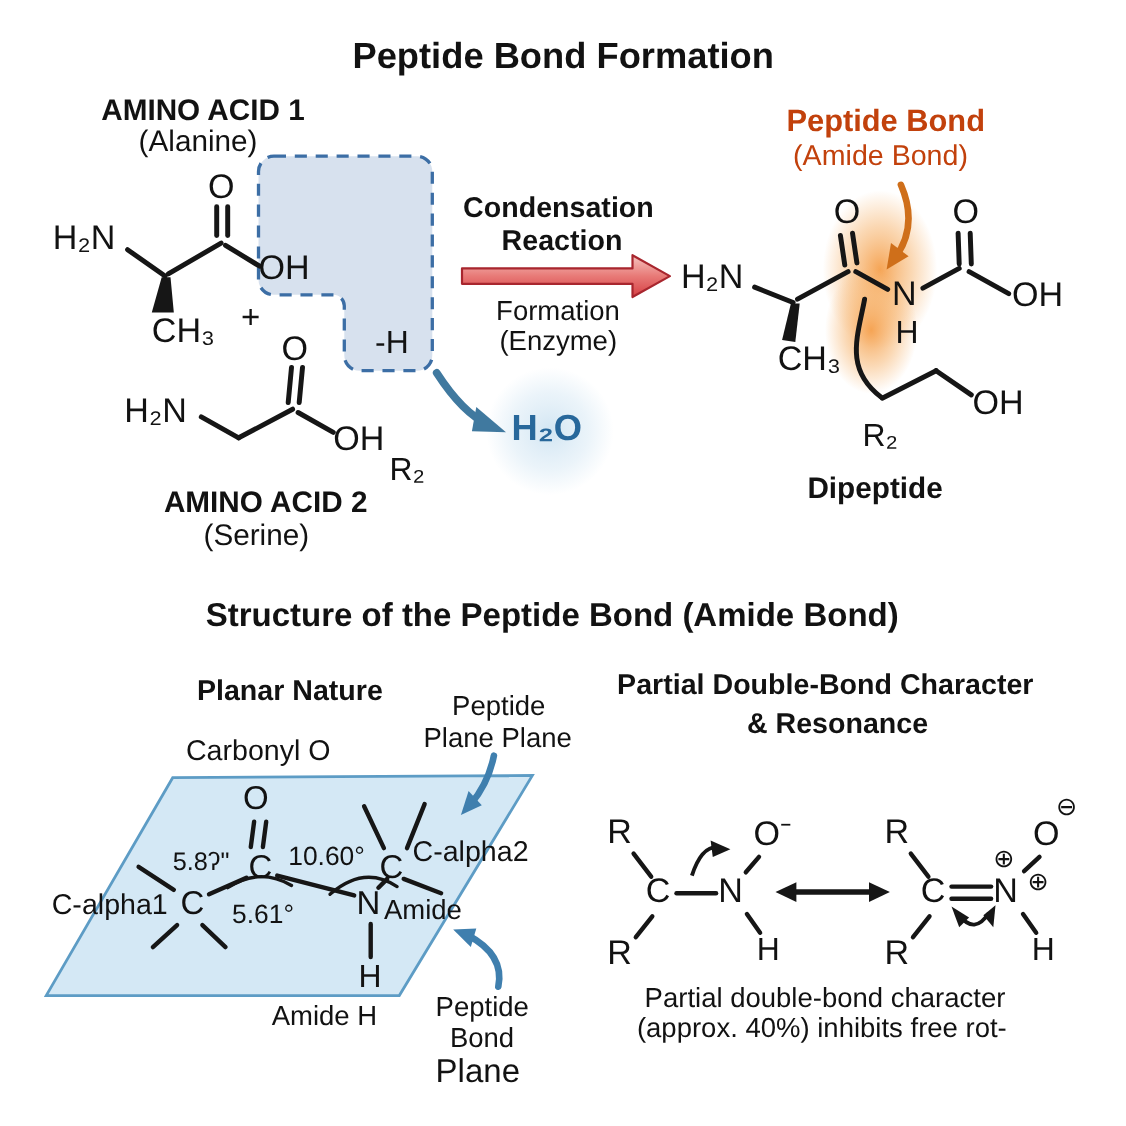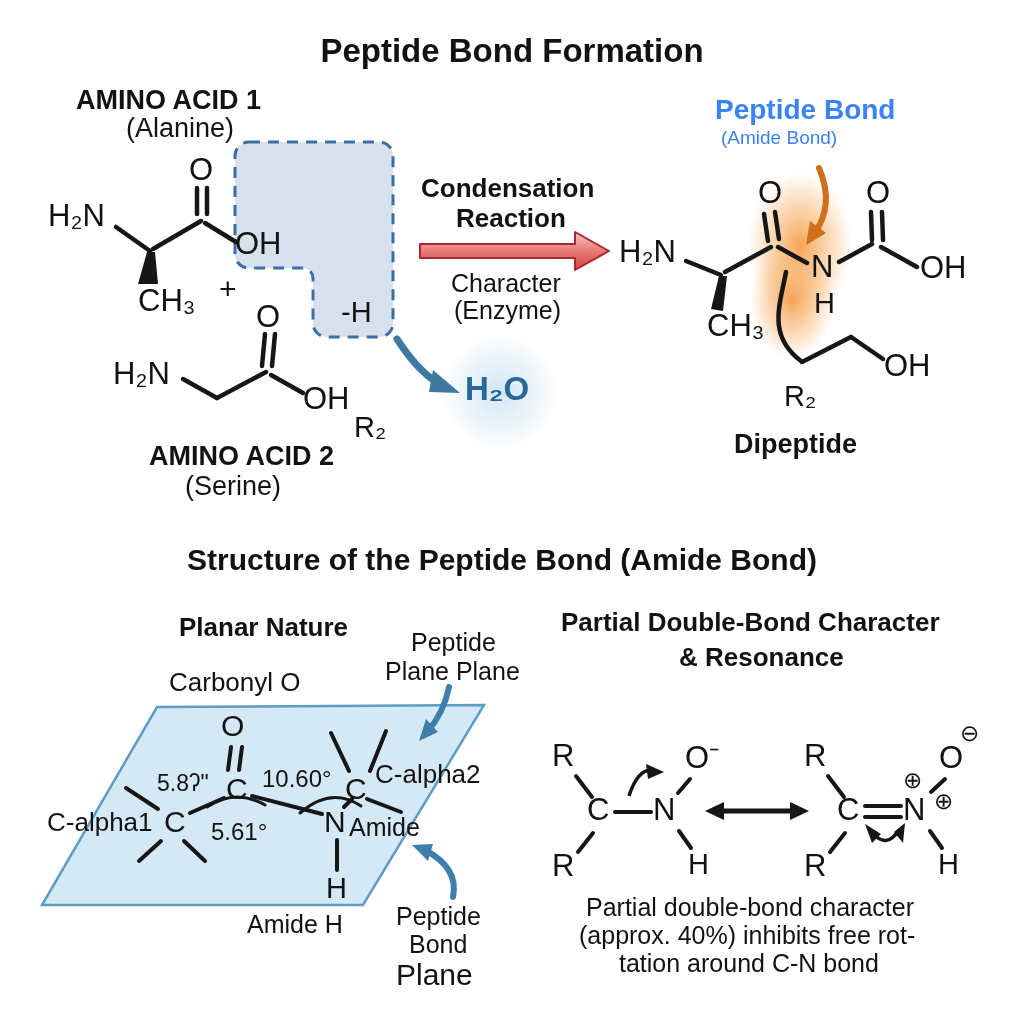--- a/index.html
+++ b/index.html
@@ -2,21 +2,21 @@
 <html><head>
 <meta charset="utf-8">
 <style>
   html,body{margin:0;padding:0;background:#ffffff;}
   #canvas{position:relative;width:1024px;height:1024px;background:#ffffff;overflow:hidden;
           font-family:Liberation Sans, sans-serif;color:#121212;}
   svg{position:absolute;left:0;top:0;}
   .t{position:absolute;line-height:1.05;white-space:nowrap;color:#121212;}
   .b{font-weight:bold;}
   .ctr{transform:translateX(-50%);}
-  .orange{color:#3b82f6;}
+  .orange{color:#c2410c;}
   .blue{color:#28689b;}
 </style>
 </head>
 <body>
 
 <div id="canvas">
 
 <svg width="1024" height="1024" viewBox="0 0 1024 1024">
   <defs>
     <linearGradient id="redg" x1="0" y1="0" x2="0" y2="1">
@@ -146,45 +146,45 @@
   </g>
   <g fill="#161616" stroke="#161616">
     <path d="M872,832 Q886,850 899,830" fill="none" stroke-width="3.5"></path>
     <polygon points="865,824 872,843 881,834" stroke="none"></polygon>
     <polygon points="905,823 894,832 903,843" stroke="none"></polygon>
   </g>
 </svg>
 
 <div class="t b ctr" style="left:512px;top:34px;font-size:33px;">Peptide Bond Formation</div>
 
-<div class="t b" style="left:76px;top:86px;font-size:27px;">AMINO ACID 1</div>
+<div class="t b" style="left:92px;top:86px;font-size:27px;">AMINO ACID 1</div>
 <div class="t" style="left:126px;top:114px;font-size:27px;">(Alanine)</div>
 <div class="t" style="left:48px;top:200px;font-size:31px;">H₂N</div>
 <div class="t" style="left:189px;top:154px;font-size:31px;">O</div>
 <div class="t" style="left:235px;top:228px;font-size:31px;">OH</div>
 <div class="t" style="left:138px;top:285px;font-size:31px;">CH₃</div>
 <div class="t" style="left:219px;top:273px;font-size:30px;">+</div>
 <div class="t" style="left:341px;top:297px;font-size:29px;">-H</div>
 
 <div class="t b" style="left:421px;top:175px;font-size:26px;">Condensation</div>
 <div class="t b" style="left:456px;top:205px;font-size:26px;">Reaction</div>
-<div class="t" style="left:451px;top:270px;font-size:25px;">Character</div>
+<div class="t" style="left:451px;top:270px;font-size:25px;">Formation</div>
 <div class="t" style="left:454px;top:297px;font-size:25px;">(Enzyme)</div>
 
 <div class="t b blue" style="left:465px;top:372px;font-size:33px;">H₂O</div>
 
 <div class="t" style="left:113px;top:358px;font-size:31px;">H₂N</div>
 <div class="t" style="left:256px;top:301px;font-size:31px;">O</div>
 <div class="t" style="left:303px;top:383px;font-size:31px;">OH</div>
 <div class="t" style="left:354px;top:412px;font-size:29px;">R₂</div>
 <div class="t b" style="left:149px;top:442px;font-size:27px;">AMINO ACID 2</div>
 <div class="t" style="left:185px;top:472px;font-size:27px;">(Serine)</div>
 
 <div class="t b orange" style="left:715px;top:95px;font-size:28px;">Peptide Bond</div>
-<div class="t orange" style="left:721px;top:128px;font-size:19px;">(Amide Bond)</div>
+<div class="t orange" style="left:721px;top:128px;font-size:26px;">(Amide Bond)</div>
 
 <div class="t" style="left:619px;top:236px;font-size:31px;">H₂N</div>
 <div class="t" style="left:758px;top:177px;font-size:31px;">O</div>
 <div class="t" style="left:866px;top:177px;font-size:31px;">O</div>
 <div class="t" style="left:811px;top:251px;font-size:31px;">N</div>
 <div class="t" style="left:814px;top:288px;font-size:29px;">H</div>
 <div class="t" style="left:920px;top:252px;font-size:31px;">OH</div>
 <div class="t" style="left:707px;top:310px;font-size:31px;">CH₃</div>
 <div class="t" style="left:884px;top:350px;font-size:31px;">OH</div>
 <div class="t" style="left:784px;top:381px;font-size:29px;">R₂</div>
@@ -228,15 +228,14 @@
 <div class="t" style="left:837px;top:794px;font-size:31px;">C</div>
 <div class="t" style="left:903px;top:794px;font-size:31px;">N</div>
 <div class="t" style="left:939px;top:742px;font-size:31px;">O</div>
 <div class="t" style="left:938px;top:849px;font-size:29px;">H</div>
 <div class="t" style="left:903px;top:768px;font-size:23px;">⊕</div>
 <div class="t" style="left:934px;top:789px;font-size:23px;">⊕</div>
 <div class="t" style="left:960px;top:721px;font-size:23px;">⊖</div>
 
 <div class="t" style="left:586px;top:894px;font-size:25px;">Partial double-bond character</div>
 <div class="t" style="left:579px;top:922px;font-size:25px;">(approx. 40%) inhibits free rot-</div>
-<div class="t" style="left:619px;top:950px;font-size:25px;">tation around C-N bond</div>
 
 </div>
 
 </body></html>

